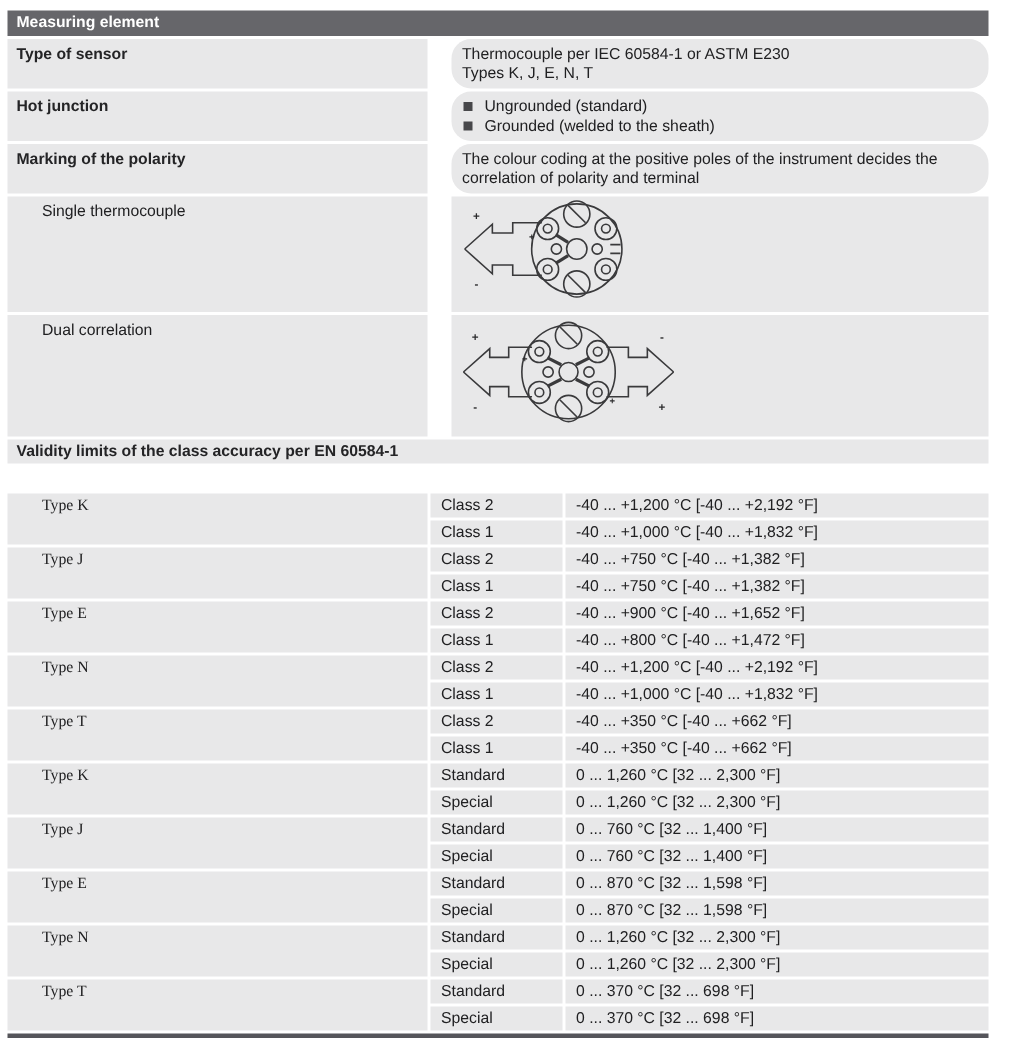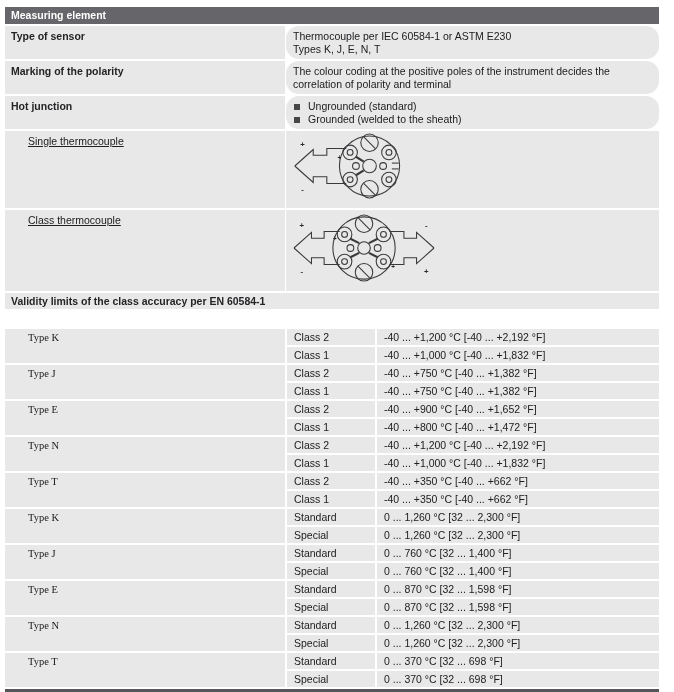--- a/index.html
+++ b/index.html
@@ -7,26 +7,26 @@
     width:548px;height:692px;box-sizing:border-box;
     padding:7px 15px 0 5px;background:#fff;
     font-family:"Liberation Sans","DejaVu Sans",sans-serif;
     font-size:10.5px;color:#202022;
   }
   .tbl{width:654px;}
   .hdr-bar{
     height:17px;line-height:17px;background:var(--c-header,#66666a);
     color:#fff;font-weight:bold;padding-left:6px;margin-bottom:2px;
   }
-  .row{display:grid;gap:1px;background:#fff;margin-bottom:2px;}
+  .row{display:grid;gap:16px;background:#fff;margin-bottom:2px;}
   .info-row{grid-template-columns:280px 1fr;}
   .diagram-row{grid-template-columns:280px 1fr;}
   .cell{background:var(--c-row,#e8e8e9);}
   .label-cell{padding:4px 6px 3px 6px;line-height:13px;font-weight:bold;color:#242426;}
-  .label-cell.indent{padding-left:23px;font-weight:normal;color:#202022;text-decoration:underline;}
+  .label-cell.indent{padding-left:23px;font-weight:normal;color:#202022;}
   .value-cell{padding:4px 7px 3px 7px;line-height:13px;border-radius:13px;}
   .value-cell .line{line-height:13px;}
   .bullet-line{line-height:13px;}
   .sq{display:inline-block;width:6px;height:6px;background:#47474a;margin:0 8px 1px 1px;vertical-align:middle;}
   .diagram-row .cell{min-height:70px;}
   .diagram-row.dual .cell{min-height:74px;}
   .diagram-cell{padding:2px 0 0 4px;}
   .section-title{
     background:var(--c-row,#e8e8e9);font-weight:bold;color:#242426;
     height:16px;line-height:16px;padding-left:6px;margin-bottom:20px;
@@ -50,30 +50,30 @@
     </div>
     <div id="table-body">
         <div class="row info-row">
           <div class="cell label-cell">Type of sensor</div>
           <div class="cell value-cell">
             <div class="line">Thermocouple per IEC 60584-1 or ASTM E230</div>
             <div class="line">Types K, J, E, N, T</div>
           </div>
         </div>
         <div class="row info-row">
-          <div class="cell label-cell">Marking of the polarity</div>
-          <div class="cell value-cell">
-            <div class="line">The colour coding at the positive poles of the instrument decides the correlation of polarity and terminal</div>
-          </div>
-        </div>
-        <div class="row info-row">
           <div class="cell label-cell">Hot junction</div>
           <div class="cell value-cell">
             <div class="bullet-line"><span class="sq"></span>Ungrounded (standard)</div>
             <div class="bullet-line"><span class="sq"></span>Grounded (welded to the sheath)</div>
+          </div>
+        </div>
+        <div class="row info-row">
+          <div class="cell label-cell">Marking of the polarity</div>
+          <div class="cell value-cell">
+            <div class="line">The colour coding at the positive poles of the instrument decides the correlation of polarity and terminal</div>
           </div>
         </div>
         <div class="row diagram-row single">
           <div class="cell label-cell indent">Single thermocouple</div>
           <div class="cell diagram-cell">
   <svg width="128" height="66" viewBox="0 0 128 68">
     <g stroke="#3a3a3c" fill="none" stroke-width="1.1">
       <path d="M3 34 L22 17 V23 H36 V16 H56"></path>
       <path d="M3 34 L22 51 V45 H36 V52 H56"></path>
       <circle cx="80" cy="34" r="31"></circle>
@@ -97,21 +97,21 @@
       <line x1="103" y1="31" x2="110" y2="31"></line>
                 <line x1="103" y1="37" x2="110" y2="37"></line>
     </g>
     <text class="pol" x="11" y="14" text-anchor="middle">+</text>
     <text class="pol" x="11" y="61" text-anchor="middle">-</text>
     <text class="pol-sm" x="49" y="28" text-anchor="middle">+</text>
   </svg>
 </div>
         </div>
         <div class="row diagram-row dual">
-          <div class="cell label-cell indent">Class thermocouple</div>
+          <div class="cell label-cell indent">Dual correlation</div>
           <div class="cell diagram-cell">
   <svg width="150" height="72" viewBox="0 0 150 74">
     <g stroke="#3a3a3c" fill="none" stroke-width="1.1">
       <path d="M2 37 L20 21 V27 H33 V20 H49"></path>
       <path d="M2 37 L20 53 V47 H33 V54 H49"></path>
       <path d="M146 37 L128 21 V27 H115 V20 H100"></path>
       <path d="M146 37 L128 53 V47 H115 V54 H100"></path>
       <circle cx="74" cy="37" r="32"></circle>
       <circle cx="74" cy="12" r="9"></circle>
       <line x1="68" y1="6" x2="80" y2="18"></line>

